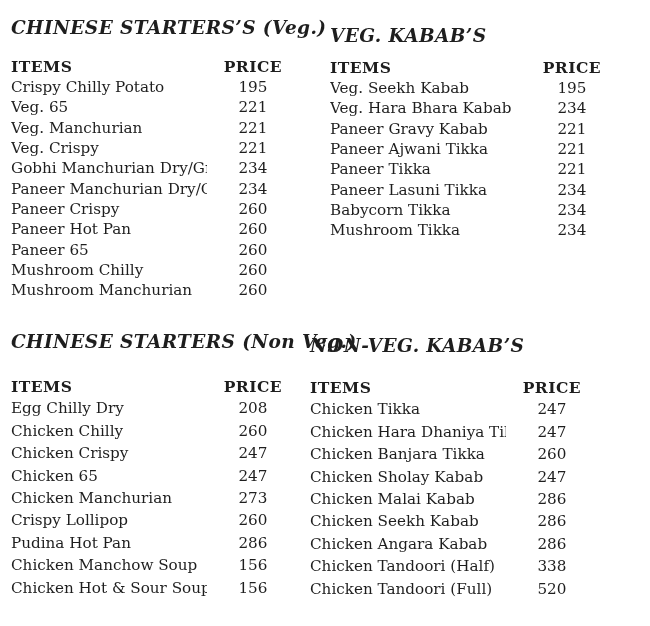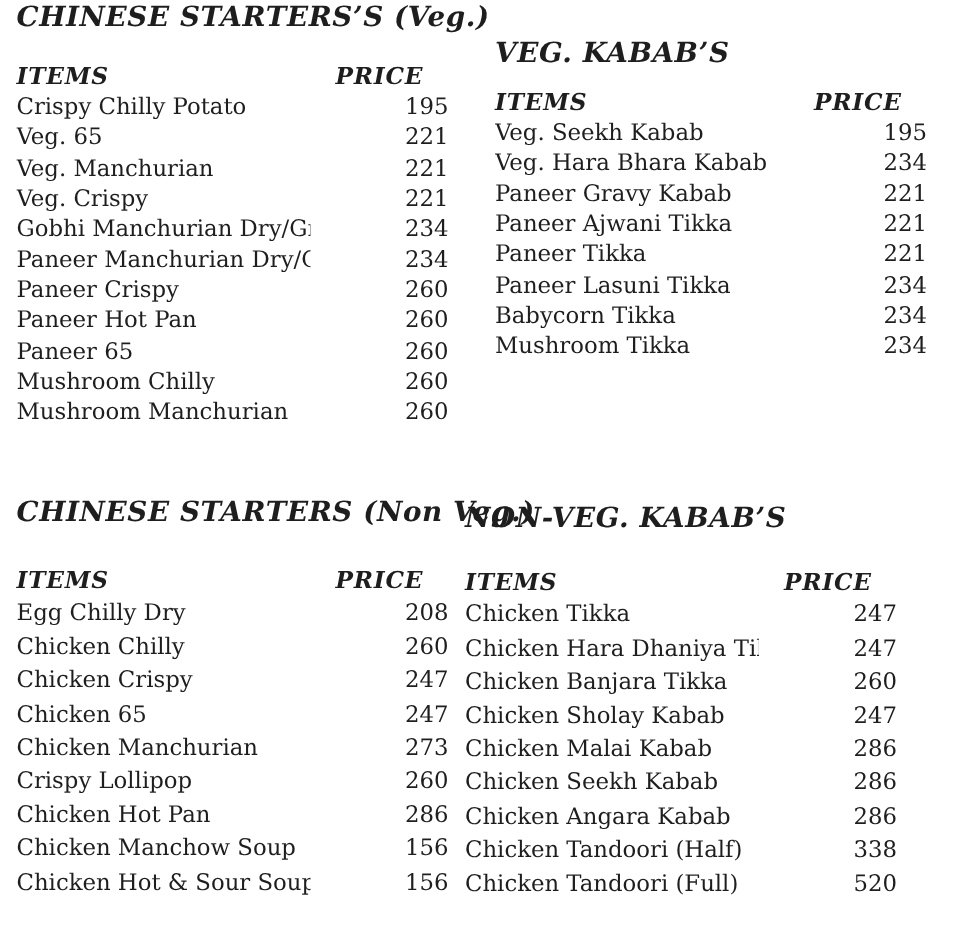--- a/index.html
+++ b/index.html
@@ -35,41 +35,40 @@
   }
   .menu-table th, .menu-table td {
     padding: 0;
     vertical-align: middle;
   }
   th.col-items, th.col-price {
     font-size: 15.5px;
     font-weight: bold;
     letter-spacing: 0.5px;
     height: 22px;
-    font-style: italic;
   }
   th.col-items { text-align: left; width: 68%; }
   th.col-price { width: 32%; }
   td.cell-name {
     font-size: 15.2px;
     text-align: left;
     white-space: nowrap;
     overflow: hidden;
     margin-left: 48px;
   }
   td.cell-price {
     font-size: 15.2px;
-    text-align: right;
+    text-align: center;
   }
   
   .rows-top td { height: 20.3px; }
   .rows-bottom td { height: 22.45px; }
 
   
-  #sec0 { left: 11px;  top: 0;  width: 288px; }
+  #sec0 { left: 11px;  top: 16px;  width: 288px; }
   #sec0 .menu-table { margin-top: 15px; }
   #sec1 { left: 330px; top: 24px;  width: 288px; }
   #sec1 .menu-table { margin-top: 8px; }
   #sec2 { left: 11px;  top: 330px; width: 288px; }
   #sec2 .menu-table { margin-top: 21px; }
   #sec3 { left: 310px; top: 334px; width: 288px; }
   #sec3 .menu-table { margin-top: 18px; }
 </style>
 </head>
 <body>
@@ -208,21 +207,21 @@
           </tr>
           <tr class="item-row">
             <td class="cell-name">Chicken Manchurian</td>
             <td class="cell-price">273</td>
           </tr>
           <tr class="item-row">
             <td class="cell-name">Crispy Lollipop</td>
             <td class="cell-price">260</td>
           </tr>
           <tr class="item-row">
-            <td class="cell-name">Chicken Hot Pan</td>
+            <td class="cell-name">Pudina Hot Pan</td>
             <td class="cell-price">286</td>
           </tr>
           <tr class="item-row">
             <td class="cell-name">Chicken Manchow Soup</td>
             <td class="cell-price">156</td>
           </tr>
           <tr class="item-row">
             <td class="cell-name">Chicken Hot &amp; Sour Soup</td>
             <td class="cell-price">156</td>
           </tr>

